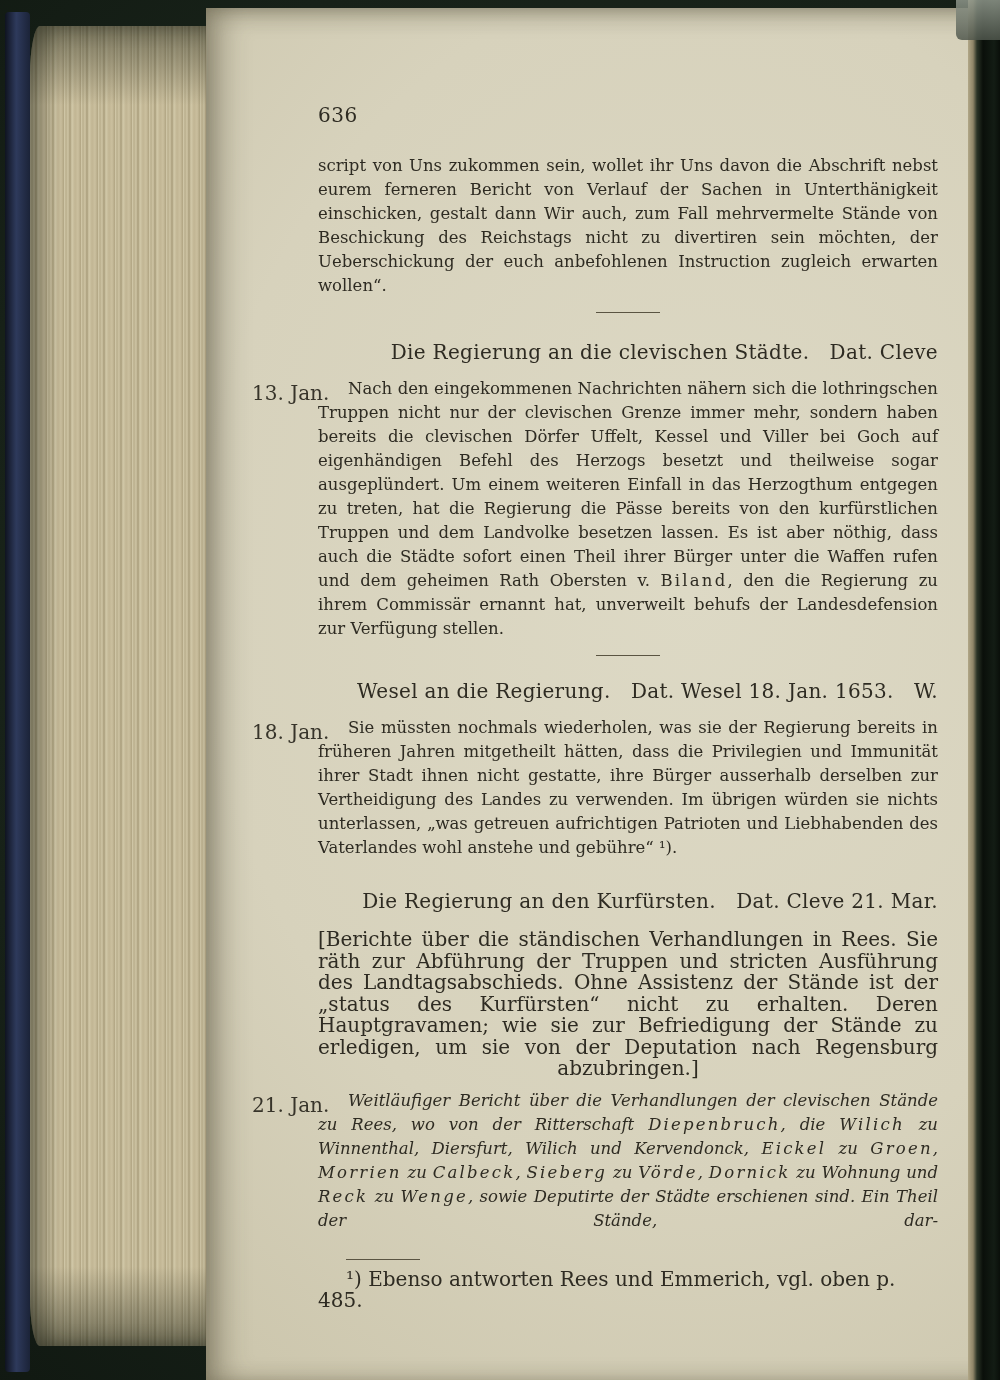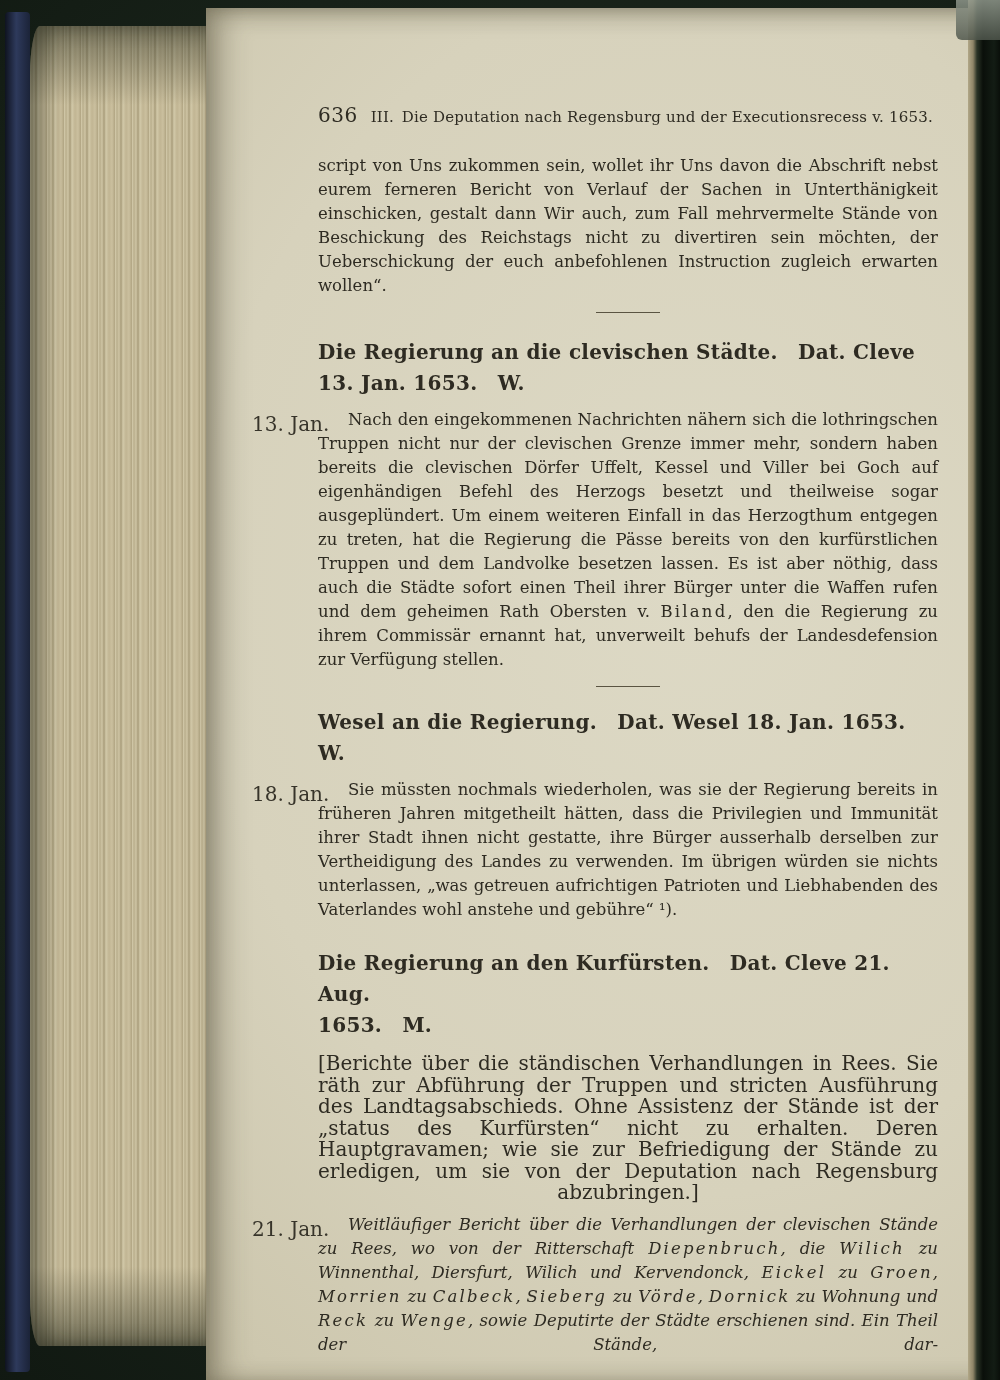--- a/index.html
+++ b/index.html
@@ -52,21 +52,21 @@
   .header-title { font-size: 15px; letter-spacing: .2px; white-space: nowrap; }
 
   .body { font-size: 16.5px; line-height: 24px; text-align: justify; margin: 0; color: #2e2b22; }
   .intro { margin-top: 27px; }
   .indent { text-indent: 30px; }
   .force-justify-last { text-align-last: justify; font-style: italic; }
 
   .rule { height: 1px; background: #5a5442; }
   .rule.center { width: 64px; margin: 14px auto 0; }
 
-  .heading { font-weight: 700; font-size: 20px; line-height: 31px; text-align: left; margin: 0; letter-spacing: .3px; }
+  .heading { font-weight: 400; font-size: 20px; line-height: 31px; text-align: right; margin: 0; letter-spacing: .3px; }
   .heading .hl { display: block; }
   .heading.h1 { margin-top: 24px; }
   .heading.h2 { margin-top: 20px; }
   .heading.h3 { margin-top: 26px; }
 
   .para-wrap { position: relative; margin-top: 9px; }
   .margin-note {
     position: absolute; left: -66px; top: 4px;
     font-size: 20px; color: #37342a; white-space: nowrap;
   }
@@ -82,51 +82,48 @@
 
 <div class="scene">
   <div class="cover-edge"></div>
   <div class="page-stack"></div>
 
   <div class="page">
     <div class="content">
 
       <div class="running-header">
         <span class="pagenum">636</span>
-        <span class="header-title">III. Die Deputation nach Regensburg und der Executionsrecess v. 1653.</span>
       </div>
 
       <p class="body intro">script von Uns zukommen sein, wollet ihr Uns davon die Abschrift nebst eurem ferneren Bericht von Verlauf der Sachen in Unterthänigkeit einschicken, gestalt dann Wir auch, zum Fall mehrvermelte Stände von Beschickung des Reichstags nicht zu divertiren sein möchten, der Ueberschickung der euch anbefohlenen Instruction zugleich erwarten wollen“.</p>
 
       <div class="rule center"></div>
 
       <h2 class="heading h1">
         <span class="hl">Die Regierung an die clevischen Städte. Dat. Cleve</span>
-        <span class="hl">13. Jan. 1653. W.</span>
       </h2>
 
       <div class="para-wrap">
         <span class="margin-note">13. Jan.</span>
         <p class="body indent"><span>Nach den eingekommenen Nachrichten nähern sich die lothringschen Truppen nicht nur der clevischen Grenze immer mehr, sondern haben bereits die clevischen Dörfer Uffelt, Kessel und Viller bei Goch auf eigenhändigen Befehl des Herzogs besetzt und theilweise sogar ausgeplündert.  Um einem weiteren Einfall in das Herzogthum entgegen zu treten, hat die Regierung die Pässe bereits von den kurfürstlichen Truppen und dem Landvolke besetzen lassen.  Es ist aber nöthig, dass auch die Städte sofort einen Theil ihrer Bürger unter die Waffen rufen und dem geheimen Rath Obersten v. </span><span class="sperr">Biland</span><span>, den die Regierung zu ihrem Commissär ernannt hat, unverweilt behufs der Landesdefension zur Verfügung stellen.</span></p>
       </div>
 
       <div class="rule center"></div>
 
       <h2 class="heading h2">
         <span class="hl">Wesel an die Regierung. Dat. Wesel 18. Jan. 1653. W.</span>
       </h2>
 
       <div class="para-wrap">
         <span class="margin-note">18. Jan.</span>
         <p class="body indent"><span>Sie müssten nochmals wiederholen, was sie der Regierung bereits in früheren Jahren mitgetheilt hätten, dass die Privilegien und Immunität ihrer Stadt ihnen nicht gestatte, ihre Bürger ausserhalb derselben zur Vertheidigung des Landes zu verwenden.  Im übrigen würden sie nichts unterlassen, „was getreuen aufrichtigen Patrioten und Liebhabenden des Vaterlandes wohl anstehe und gebühre“ ¹).</span></p>
       </div>
 
       <h2 class="heading h3">
-        <span class="hl">Die Regierung an den Kurfürsten. Dat. Cleve 21. Aug.</span>
-        <span class="hl">1653. M.</span>
+        <span class="hl">Die Regierung an den Kurfürsten. Dat. Cleve 21. Mar.</span>
       </h2>
 
       <p class="abstract">[Berichte über die ständischen Verhandlungen in Rees.  Sie räth zur Abführung der Truppen und stricten Ausführung des Landtagsabschieds.  Ohne Assistenz der Stände ist der „status des Kurfürsten“ nicht zu erhalten.  Deren Hauptgravamen; wie sie zur Befriedigung der Stände zu erledigen, um sie von der Deputation nach Regensburg abzubringen.]</p>
 
       <div class="para-wrap">
         <span class="margin-note">21. Jan.</span>
         <p class="body indent force-justify-last"><span>Weitläufiger Bericht über die Verhandlungen der clevischen Stände zu Rees, wo von der Ritterschaft </span><span class="sperr">Diepenbruch</span><span>, die </span><span class="sperr">Wilich</span><span> zu Winnenthal, Diersfurt, Wilich und Kervendonck, </span><span class="sperr">Eickel</span><span> zu </span><span class="sperr">Groen</span><span>, </span><span class="sperr">Morrien</span><span> zu </span><span class="sperr">Calbeck</span><span>, </span><span class="sperr">Sieberg</span><span> zu </span><span class="sperr">Vörde</span><span>, </span><span class="sperr">Dornick</span><span> zu Wohnung und </span><span class="sperr">Reck</span><span> zu </span><span class="sperr">Wenge</span><span>, sowie Deputirte der Städte erschienen sind.  Ein Theil der Stände, dar-</span></p>
       </div>
 
       <div class="footnote-rule"></div>

